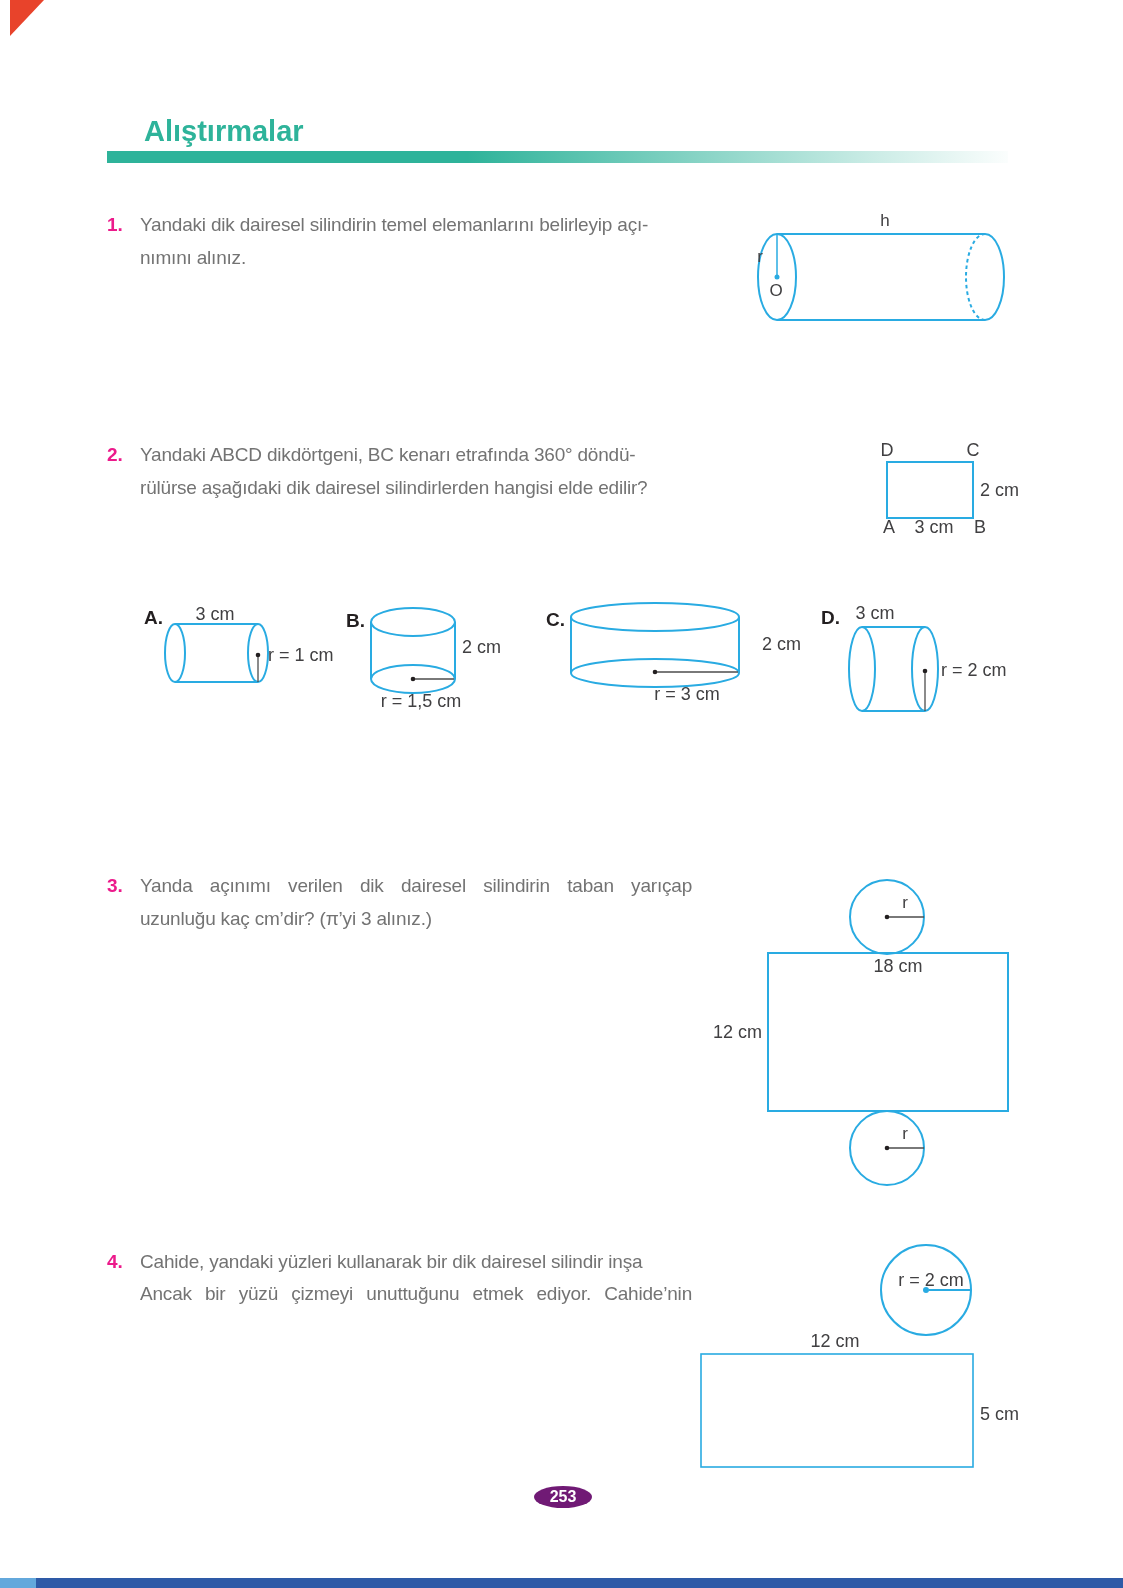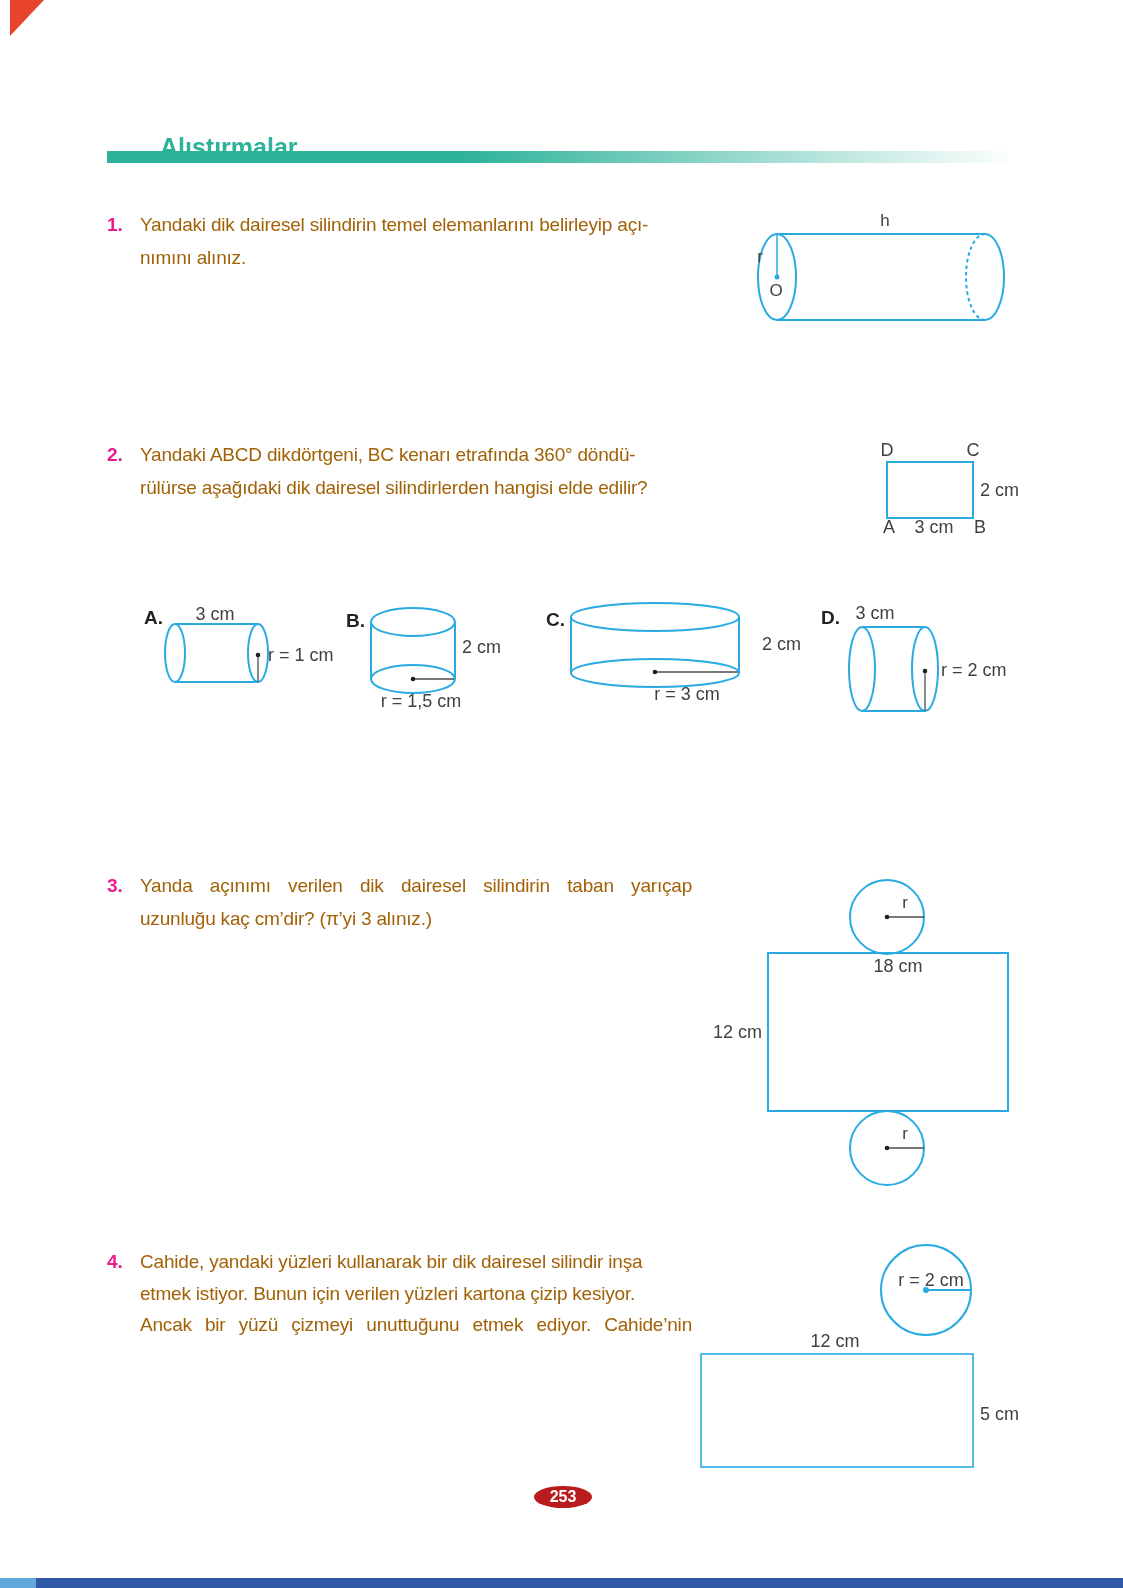--- a/index.html
+++ b/index.html
@@ -6,49 +6,49 @@
   body{
     width:1123px;height:1588px;position:relative;background:#ffffff;
     font-family:"Liberation Sans","DejaVu Sans",sans-serif;
     color:#414042;overflow:hidden;
   }
   .corner-tri{
     position:absolute;left:10px;top:0;width:34px;height:36px;
     background:#e8432b;clip-path:polygon(0 0,100% 0,0 100%);
   }
   .page-title{
-    position:absolute;left:144px;top:116px;margin:16px;
-    font-size:25px;font-weight:bold;color:#2eb39a;line-height:30px;letter-spacing:0px;
+    position:absolute;left:144px;top:116px;margin:0;
+    font-size:29px;font-weight:bold;color:#2eb39a;line-height:30px;letter-spacing:0px;
   }
   .title-bar{
     position:absolute;left:107px;top:151px;width:901px;height:12px;
     background:linear-gradient(90deg,#2eb39a 0%,#2eb39a 40%,rgba(46,179,154,0.25) 85%,rgba(46,179,154,0.02) 100%);
   }
   .exercise{position:absolute;left:107px;width:590px;}
   .exercise .num{
     position:absolute;left:0;top:0;font-weight:bold;color:#ec1a8b;font-size:19px;
   }
   .exercise .lines{margin-left:33px;width:552px;}
   .exercise .line{
-    font-size:19px;letter-spacing:-0.2px;color:#a16207;white-space:nowrap;
+    font-size:19px;letter-spacing:-0.2px;color:#737373;white-space:nowrap;
   }
   .exercise.lh33 .line,.exercise.lh33 .num{line-height:33px;}
   .exercise.lh32 .line,.exercise.lh32 .num{line-height:31.6px;}
   .exercise .line.just{
     text-align:justify;text-align-last:justify;white-space:normal;
   }
   .ex1{top:208px;} .ex2{top:438px;} .ex3{top:869px;} .ex4{top:1246px;}
   .diag{position:absolute;}
   svg text{font-family:"Liberation Sans","DejaVu Sans",sans-serif;fill:#414042;}
   svg text.meas{font-size:18px;}
   svg text.small{font-size:17px;}
   svg text.letter{font-size:19px;font-weight:bold;fill:#231f20;}
   .page-badge{
     position:absolute;left:534px;top:1486px;width:58px;height:22px;
-    background:#b91c1c;border-radius:50%;color:#ffffff;font-weight:bold;
+    background:#701a75;border-radius:50%;color:#ffffff;font-weight:bold;
     font-size:16px;line-height:22px;text-align:center;
   }
   .footer-bar{
     position:absolute;left:0;top:1578px;width:1123px;height:10px;background:#2e5aa7;
   }
   .footer-bar .accent{
     position:absolute;left:0;top:0;width:36px;height:10px;background:#63a8dc;
   }
 </style>
 </head>
@@ -165,21 +165,20 @@
   <circle cx="189" cy="282" r="37" fill="#ffffff" stroke="#29abe2" stroke-width="2"></circle>
   <circle cx="189" cy="282" r="2.3" fill="#231f20"></circle>
   <line x1="191" y1="282" x2="226" y2="282" stroke="#4d4d4d" stroke-width="1.3"></line>
   <text class="small" x="207" y="273" text-anchor="middle">r</text>
 </svg>
 
 <section class="exercise lh32 ex4">
   <span class="num">4.</span>
   <div class="lines">
     <div class="line">Cahide, yandaki yüzleri kullanarak bir dik dairesel silindir inşa</div>
-    <div class="line">etmek istiyor. Bunun için verilen yüzleri kartona çizip kesiyor.</div>
     <div class="line just">Ancak bir yüzü çizmeyi unuttuğunu etmek ediyor. Cahide’nin</div>
   </div>
 </section>
 
 <svg class="diag" style="left:872px;top:1239px;" width="112" height="108" viewBox="0 0 112 108">
   <circle cx="54" cy="51" r="45" fill="#ffffff" stroke="#29abe2" stroke-width="2"></circle>
   <text class="meas" x="59" y="47" text-anchor="middle">r = 2 cm</text>
   <circle cx="54" cy="51" r="3" fill="#29abe2"></circle>
   <line x1="57" y1="51" x2="98" y2="51" stroke="#29abe2" stroke-width="2"></line>
 </svg>

